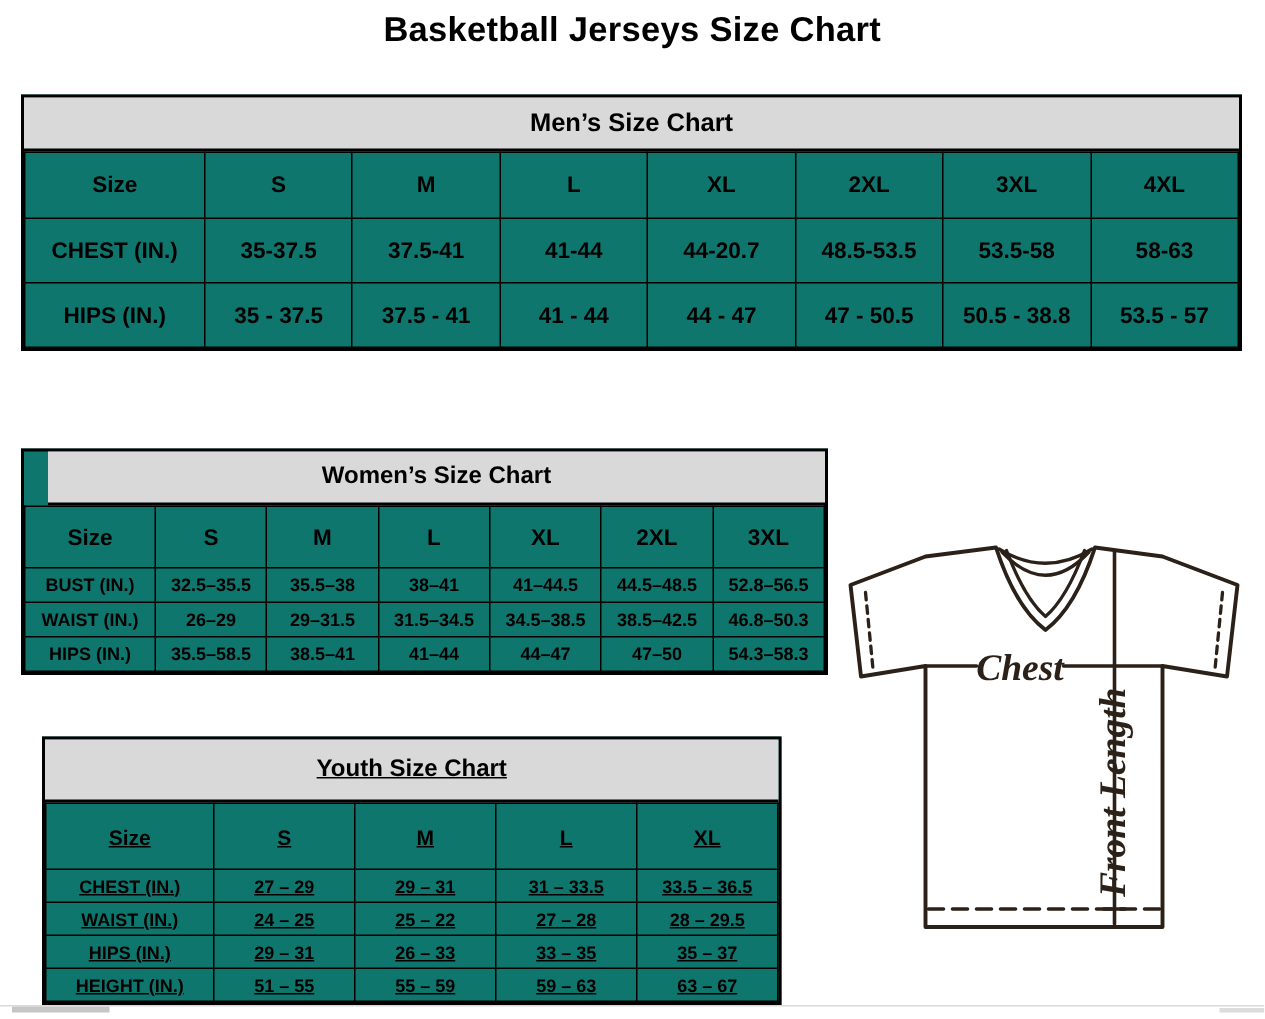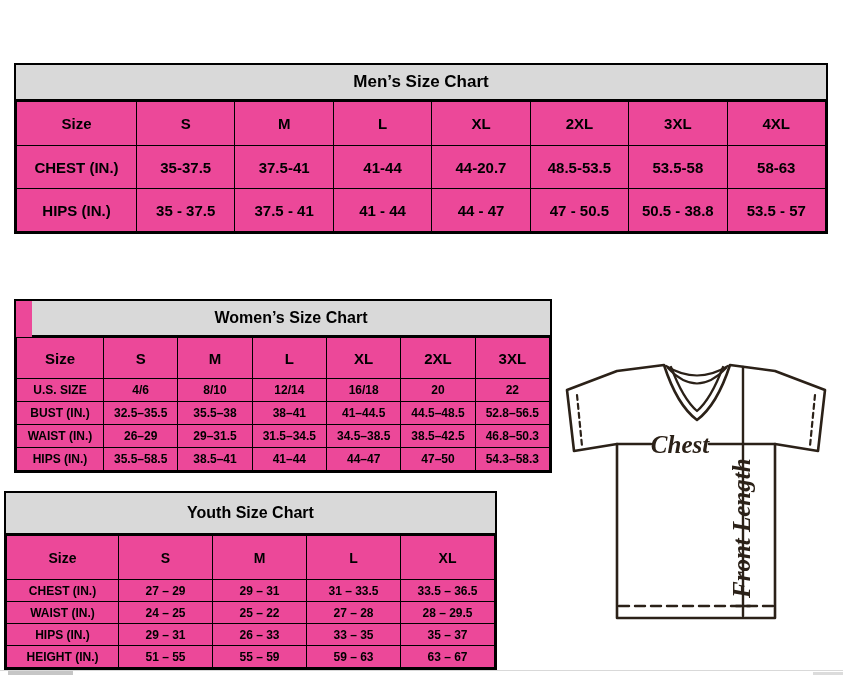--- a/index.html
+++ b/index.html
@@ -2,21 +2,21 @@
 <html><head>
 <meta charset="utf-8">
 <style>
   html,body{margin:0;padding:0;background:#fff;}
   body{font-family:"Liberation Sans",sans-serif;color:#000;}
   #page{position:relative;width:843px;height:679px;background:#fff;overflow:hidden;}
 
   #title{position:absolute;top:6px;left:0;width:100%;text-align:center;
          font-size:23px;font-weight:bold;letter-spacing:.2px;}
 
-  .chart{position:absolute;border:2px solid #000;background:#ec4899;}
+  .chart{position:absolute;border:2px solid #000;background:#0f766e;}
   .band{background:#d9d9d9;border-bottom:2px solid #000;display:flex;
         align-items:center;justify-content:center;font-weight:bold;}
   .chart table{border-collapse:collapse;table-layout:fixed;width:100%;}
   .chart th,.chart td{border:1px solid #000;text-align:center;font-weight:bold;
         padding:0;vertical-align:middle;white-space:nowrap;overflow:hidden;}
 
   
   .men{left:14px;top:63px;width:810px;}
   .men .band{height:34px;font-size:17px;}
   .men tr{height:43px;}
@@ -27,21 +27,21 @@
   
   .women{left:14px;top:299px;width:534px;}
   .women .band{height:34px;font-size:16px;margin-left:16px;}
   .women tr{height:23px;}
   .women tr:first-child{height:41px;}
   .women tr:first-child th{font-size:15px;}
   .women th,.women td{font-size:12px;}
   .women tr > :first-child{width:86px;}
 
   
-  .youth{left:4px;top:491px;width:489px;}
+  .youth{left:28px;top:491px;width:489px;text-decoration:underline;}
   .youth .band{height:40px;font-size:16px;}
   .youth tr{height:22px;}
   .youth tr:first-child{height:44px;}
   .youth tr:first-child th{font-size:14px;}
   .youth th,.youth td{font-size:12px;}
   .youth tr > :first-child{width:111px;}
 
   
   #jersey{position:absolute;left:560px;top:358px;width:276px;height:272px;}
   .measure-label{font-family:"Liberation Serif",serif;font-style:italic;
@@ -50,20 +50,21 @@
   
   #hscroll-track{position:absolute;left:0;top:670px;width:843px;height:1px;background:#d9d9d9;}
   #hscroll-thumb{position:absolute;left:8px;top:671px;width:65px;height:4px;background:#c6c6c6;}
   #hscroll-end{position:absolute;left:813px;top:672px;width:30px;height:3px;background:#dcdcdc;}
 </style>
 </head>
 <body>
 
 <div id="page">
 
+  <div id="title">Basketball Jerseys Size Chart</div>
 
   <div class="chart men">
     <div class="band">Men’s Size Chart</div>
     <div>
         <table>
           <tbody>
             <tr>
               <th>Size</th>
               <th>S</th>
               <th>M</th>
@@ -106,29 +107,20 @@
             <tr>
               <th>Size</th>
               <th>S</th>
               <th>M</th>
               <th>L</th>
               <th>XL</th>
               <th>2XL</th>
               <th>3XL</th>
             </tr>
             <tr>
-              <th>U.S. SIZE</th>
-              <td>4/6</td>
-              <td>8/10</td>
-              <td>12/14</td>
-              <td>16/18</td>
-              <td>20</td>
-              <td>22</td>
-            </tr>
-            <tr>
               <th>BUST (IN.)</th>
               <td>32.5–35.5</td>
               <td>35.5–38</td>
               <td>38–41</td>
               <td>41–44.5</td>
               <td>44.5–48.5</td>
               <td>52.8–56.5</td>
             </tr>
             <tr>
               <th>WAIST (IN.)</th>

